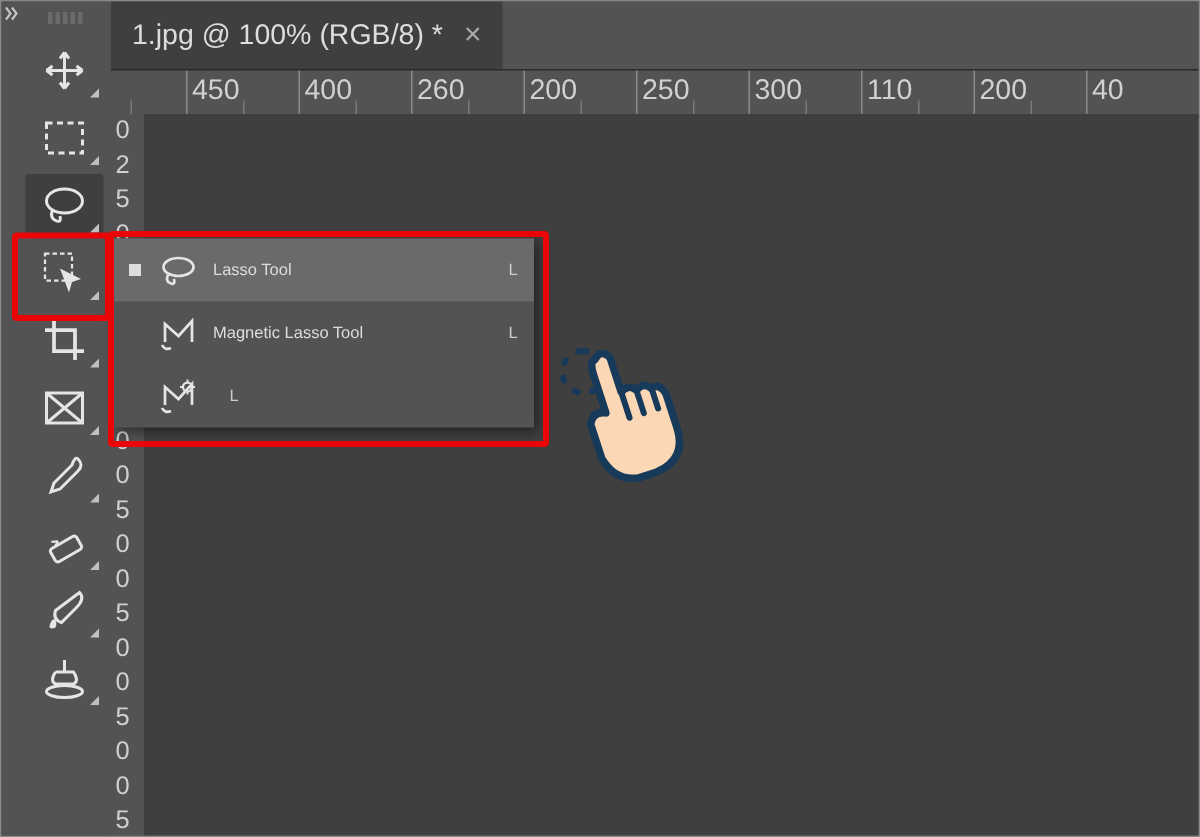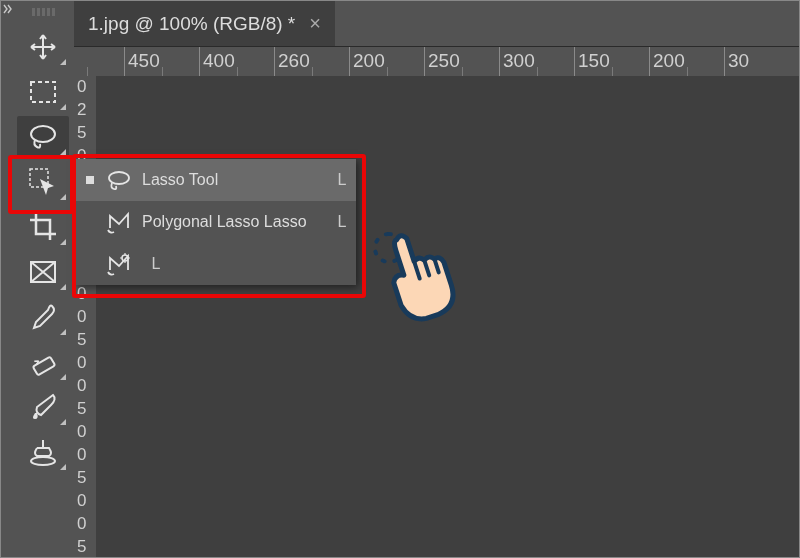--- a/index.html
+++ b/index.html
@@ -18,21 +18,21 @@
   .ruler-h .tick{position:absolute;top:0;height:100%;color:#d0d0d0;font-size:19px;}
   .ruler-h .tick .line{position:absolute;top:0;left:0;width:1px;height:30px;background:#8a8a8a;}
   .ruler-h .tick .gap-l{position:absolute;top:20px;left:-37px;width:1px;height:10px;background:#7a7a7a;}
   .ruler-h .tick span{position:absolute;left:4px;top:3px;}
   .ruler-v{position:absolute;left:73px;top:75px;width:22px;bottom:0;background:#535353;border-right:1px solid #2a2a2a;}
   .ruler-v .vt{position:absolute;left:0;width:100%;color:#d0d0d0;font-size:17px;}
   .ruler-v .vt span{position:absolute;left:3px;top:-1px;}
   .canvas{position:absolute;left:95px;top:75px;right:0;bottom:0;background:#3f3f3f;}
   
   .flyout{position:absolute;left:75px;top:158px;width:280px;background:#535353;color:#ddd;box-shadow:2px 2px 8px rgba(0,0,0,.5);}
-  .fly-row{height:42px;display:flex;align-items:center;position:relative;font-size:16px;}
+  .fly-row{height:42px;display:flex;align-items:center;position:relative;font-size:11px;}
   .fly-row.selected{background:#6a6a6a;}
   .fly-dot{width:8px;height:8px;background:#ddd;margin:0 10px;}
   .fly-dot.hidden{visibility:hidden;}
   .fly-icon{width:30px;display:flex;align-items:center;justify-content:center;margin-right:8px;}
   .fly-label{flex:1;}
   .fly-shortcut{width:28px;text-align:center;color:#ccc;}
   .redbox1{position:absolute;left:7px;top:154px;width:58px;height:51px;border:4px solid #ea0606;border-radius:3px;z-index:5;pointer-events:none;}
   .redbox2{position:absolute;left:71px;top:153px;width:286px;height:136px;border:4px solid #ea0606;border-radius:3px;z-index:5;pointer-events:none;}
   .pointer-hand{position:absolute;left:370px;top:215px;z-index:6;}
   svg{display:block;}
@@ -171,31 +171,31 @@
         <span>250</span>
       </div>
       <div class="tick" style="left: 425px;">
         <div class="line"></div>
         <div class="gap-l"></div>
         <span>300</span>
       </div>
       <div class="tick" style="left: 500px;">
         <div class="line"></div>
         <div class="gap-l"></div>
-        <span>150</span>
+        <span>110</span>
       </div>
       <div class="tick" style="left: 575px;">
         <div class="line"></div>
         <div class="gap-l"></div>
         <span>200</span>
       </div>
       <div class="tick" style="left: 650px;">
         <div class="line"></div>
         <div class="gap-l"></div>
-        <span>30</span>
+        <span>40</span>
       </div>
     </div>
   <div class="ruler-v" id="rulerV">
       <div class="vt" style="top: 2px;">
         <span>0</span>
       </div>
       <div class="vt" style="top: 25px;">
         <span>2</span>
       </div>
       <div class="vt" style="top: 48px;">
@@ -272,21 +272,21 @@
         <div class="fly-shortcut">L</div>
       </div>
       <div class="fly-row">
         <div class="fly-dot hidden"></div>
         <div class="fly-icon">
           <svg width="26" height="24">
             <path d="M4 18 L4 6 L13 14 L22 4 L22 18" stroke="#e5e5e5" stroke-width="1.8" fill="none"></path>
             <path d="M2 20 Q4 24 8 22" stroke="#e5e5e5" stroke-width="1.8" fill="none"></path>
           </svg>
         </div>
-        <div class="fly-label">Polygonal Lasso Lasso</div>
+        <div class="fly-label">Magnetic Lasso Tool</div>
         <div class="fly-shortcut">L</div>
       </div>
       <div class="fly-row">
         <div class="fly-dot hidden"></div>
         <div class="fly-icon">
           <svg width="26" height="24">
             <path d="M4 18 L4 6 L13 14 L22 4 L22 18" stroke="#e5e5e5" stroke-width="1.8" fill="none"></path>
             <circle cx="19" cy="6" r="3" stroke="#e5e5e5" stroke-width="1.5" fill="none"></circle>
             <path d="M19 3 L19 1 M22 6 L24 6 M19 9 L19 11 M16 6 L14 6" stroke="#e5e5e5" stroke-width="1.2"></path>
             <path d="M2 20 Q4 24 8 22" stroke="#e5e5e5" stroke-width="1.8" fill="none"></path>

